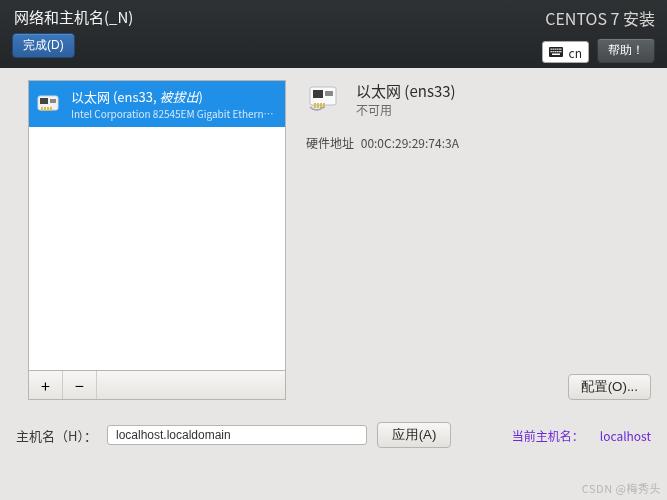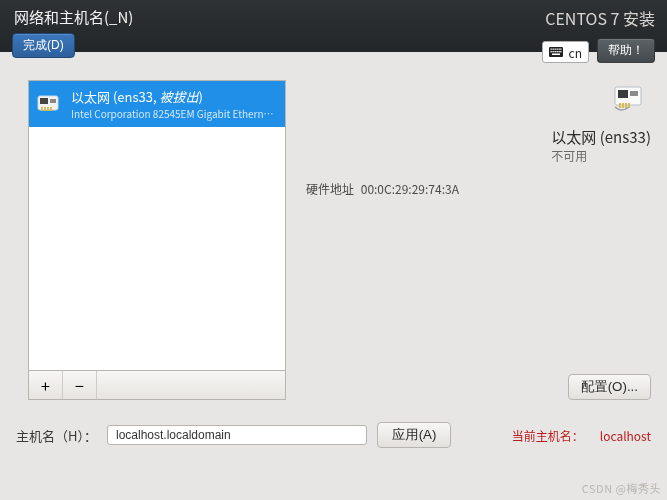--- a/index.html
+++ b/index.html
@@ -1,17 +1,17 @@
 <!DOCTYPE html>
 <html><head>
 <meta charset="utf-8">
 <style>
   * { box-sizing: border-box; margin: 0; padding: 0; }
   html, body { width: 667px; height: 500px; font-family: "Noto Sans CJK SC", "WenQuanYi Micro Hei", sans-serif; font-size: 13px; background: #e7e6e4; overflow: hidden; }
-  .header { height: 52px; background: #25282b; background-image: linear-gradient(#2f3235,#232628); color: #e7e6e4; display: flex; align-items: flex-start; padding: 6px 12px; }
+  .header { height: 68px; background: #25282b; background-image: linear-gradient(#2f3235,#232628); color: #e7e6e4; display: flex; align-items: flex-start; padding: 6px 12px; }
   .hdr-left { flex: 1; display: flex; flex-direction: column; gap: 6px; }
   .hdr-title { font-size: 15px; color: #f5f5f5; padding-left: 2px; }
   .hdr-right { flex: 1; display: flex; flex-direction: column; gap: 8px; align-items: flex-end; }
   .hdr-sub { font-size: 16px; color: #d8d6d3; }
   .btn { display: inline-flex; align-items: center; justify-content: center; border: 1px solid rgba(0,0,0,0.35); border-radius: 4px; padding: 3px 10px; font-size: 12px; background: linear-gradient(#5b6266,#44494d); color: #fff; cursor: pointer; box-shadow: inset 0 1px 0 rgba(255,255,255,0.15); }
   .btn-blue { background: linear-gradient(#3b77bd,#2e5f9c); border-color: #214875; }
   .kb-box { display: flex; gap: 6px; align-items: center; background: #fff; color: #222; border-radius: 3px; padding: 2px 6px; border: 1px solid #aaa; font-size: 12px; height: 22px; }
   .kb-icon svg { display:block; }
   .hdr-row2 { display: flex; gap: 8px; align-items: flex-end; }
   .main { position: absolute; top: 60px; bottom: 50px; left: 0; right: 0; padding: 20px 16px 12px 16px; }
@@ -21,33 +21,33 @@
   .conn-item { display: flex; gap: 8px; padding: 6px 8px; background: #1f8fe7; color: #fff; align-items: center; white-space: nowrap; cursor: pointer; }
   .conn-icon { width: 30px; height: 28px; display:flex; align-items:center; justify-content:center; }
   .conn-texts { display:flex; flex-direction:column; overflow:hidden; }
   .conn-title { font-size: 13px; }
   .conn-title .status { font-style: italic; }
   .conn-sub { font-size: 10px; color: #e6f2ff; opacity:0.9; overflow:hidden; text-overflow:ellipsis; }
   .pm-row { display:flex; border:1px solid #b8b5b0; }
   .pm-btn { width: 34px; height: 28px; display:flex; align-items:center; justify-content:center; background: linear-gradient(#f7f6f4,#e7e5e1); border-right:1px solid #cfccc6; font-size:16px; cursor:pointer; }
   .pm-spacer { flex:1; background: linear-gradient(#f7f6f4,#e7e5e1); }
   .right-col { flex:1; display:flex; flex-direction:column; }
-  .detail-head { display:flex; gap:10px; align-items:flex-end;flex-direction:column; }
+  .detail-head { display:flex; gap:10px; align-items:flex-start; }
   .detail-icon { width:40px; height:36px; display:flex; align-items:center; justify-content:center; }
   .detail-title { font-size: 15px; color:#2b2b2b; }
   .detail-status { font-size: 12px; color:#6a6a6a; }
   .detail-hw { margin-top: 16px; margin-left: 0px; font-size: 12px; color:#444; }
   .hw-label { color:#4a4a4a; }
   .hw-val { color:#4a4a4a; margin-left: 4px; }
   .right-bottom { margin-top:auto; display:flex; justify-content:flex-end; }
   .cfg-btn { background: linear-gradient(#f7f6f4,#e3e1dd); color:#2b2b2b; border:1px solid #b8b5b0; padding:3px 12px; border-radius:4px; cursor:pointer; }
   .host-row { margin-top: 22px; display:flex; align-items:center; gap:10px; font-size:13px; color:#3a3a3a; }
   .text-input { flex:0 0 260px; height:20px; background:#fff; border:1px solid #b8b5b0; border-radius:3px; padding:3px 8px; font-size:12px; color:#333; }
   .apply-btn { background: linear-gradient(#f7f6f4,#e3e1dd); color:#2b2b2b; border:1px solid #b8b5b0; padding:3px 14px; border-radius:4px; cursor:pointer; }
-  .cur-host { margin-left:auto; display:flex; gap:16px; align-items:center; color:#b91c1c; font-size:12px; }
+  .cur-host { margin-left:auto; display:flex; gap:16px; align-items:center; color:#6d28d9; font-size:12px; }
   .watermark { position:absolute; right:6px; bottom:4px; font-size:11px; color:#b9b6b1; letter-spacing:0.5px; pointer-events:none; }
 </style>
 </head>
 <body>
 
 <div class="header">
   <div class="hdr-left">
     <div class="hdr-title">网络和主机名(_N)</div>
     <div>
       <button class="btn btn-blue">完成(D)</button>

